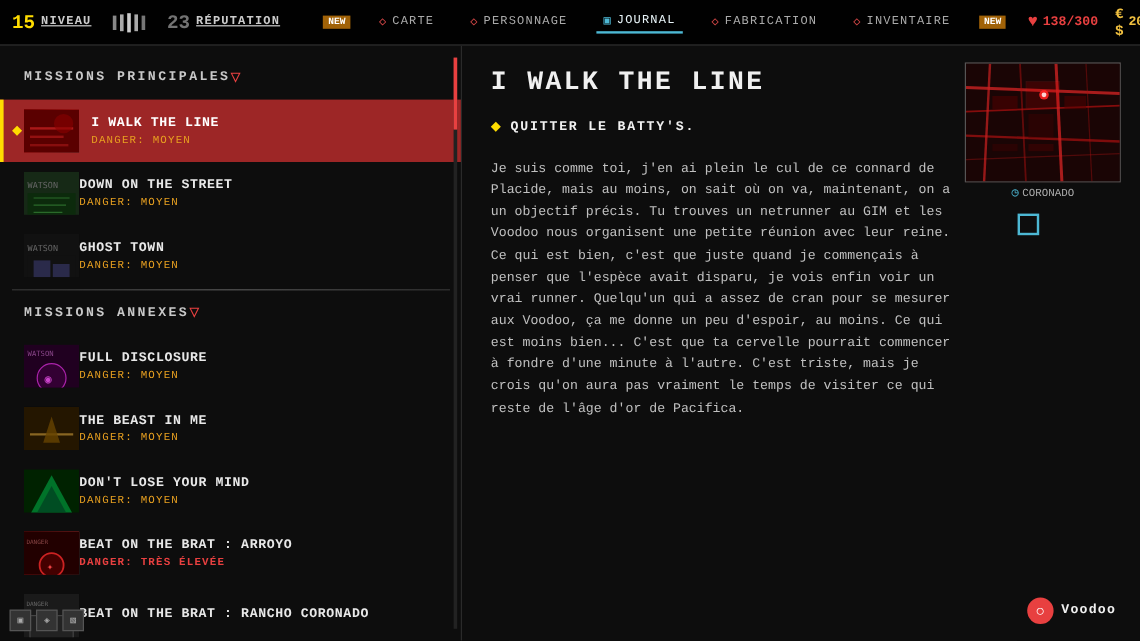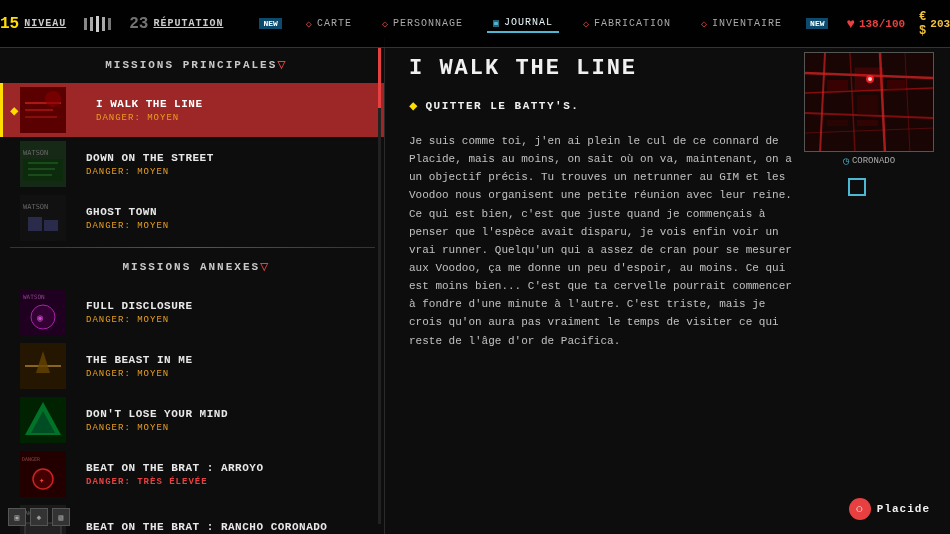--- a/index.html
+++ b/index.html
@@ -18,26 +18,26 @@
       inset: 0;
       background: #0d0d0d;
     }
 
     
     .hud-bar {
       position: absolute;
       top: 0;
       left: 0;
       right: 0;
-      height: 48px;
+      height: 38px;
       background: rgba(0,0,0,0.85);
       border-bottom: 1px solid #333;
       display: flex;
       align-items: center;
-      padding: 0 0;
+      padding: 0 10px;
       gap: 18px;
       z-index: 10;
     }
 
     .hud-section {
       display: flex;
       align-items: center;
       gap: 5px;
     }
 
@@ -111,21 +111,21 @@
       width: 385px;
       flex-shrink: 0;
       padding: 8px 0;
       overflow: hidden;
       position: relative;
     }
 
     .section-header {
       display: flex;
       align-items: center;
-      justify-content: center;
+      justify-content: flex-start;
       padding: 6px 14px 6px 20px;
       margin: 4px 0;
     }
 
     .section-title {
       font-size: 11px;
       font-weight: bold;
       letter-spacing: 2px;
       color: #c8c8c8;
       text-transform: uppercase;
@@ -144,23 +144,23 @@
       position: relative;
       min-height: 52px;
     }
 
     .mission-item.active {
       background: rgba(220, 50, 50, 0.7);
     }
 
     .mission-thumb {
       width: 46px;
-      height: 46px;
+      height: 36px;
       flex-shrink: 0;
-      margin-right: 20px;
+      margin-right: 0;
       overflow: hidden;
       position: relative;
       text-decoration: underline;
     }
 
     
     .thumb-red { background: linear-gradient(135deg, #8b0000 0%, #cc2222 50%, #444 100%); }
 
     .mission-info {
       flex: 1;
@@ -339,21 +339,21 @@
     
     .active-border-left {
       position: absolute;
       left: 0;
       top: 0; bottom: 0;
       width: 3px;
       background: #ffdd00;
     }
 
     .badge-small {
-      background: #0c4a6e;
+      background: #a16207;
       color: #fff;
       font-size: 8px;
       padding: 1px 4px;
       font-weight: bold;
     }
 
     
     .missions-panel::after {
       content: '';
       position: absolute;
@@ -414,21 +414,21 @@
   <div class="hud-nav-item">
     <span style="color:#c44;">◇</span>
     <span>INVENTAIRE</span>
   </div>
 
   <div class="badge-small">NEW</div>
 
   <div class="hud-right">
     <div class="health-display">
       <span class="health-icon">♥</span>
-      <span>138/100</span>
+      <span>138/300</span>
     </div>
     <div class="money-display">
       <span style="font-size:12px;">€$</span>
       <span>20318</span>
     </div>
   </div>
 </div>
 
 <div class="main-content">
 
@@ -622,17 +622,17 @@
 
     <div class="detail-objective">
       <span class="obj-marker">◆</span>
       <span class="obj-text">QUITTER LE BATTY'S.</span>
     </div>
 
     <div class="detail-description">Je suis comme toi, j'en ai plein le cul de ce connard de Placide, mais au moins, on sait où on va, maintenant, on a un objectif précis. Tu trouves un netrunner au GIM et les Voodoo nous organisent une petite réunion avec leur reine. Ce qui est bien, c'est que juste quand je commençais à penser que l'espèce avait disparu, je vois enfin voir un vrai runner. Quelqu'un qui a assez de cran pour se mesurer aux Voodoo, ça me donne un peu d'espoir, au moins. Ce qui est moins bien... C'est que ta cervelle pourrait commencer à fondre d'une minute à l'autre. C'est triste, mais je crois qu'on aura pas vraiment le temps de visiter ce qui reste de l'âge d'or de Pacifica.</div>
 
     <div class="close-btn">
       <div class="close-circle">○</div>
-      <span>Placide</span>
+      <span>Voodoo</span>
     </div>
 
   </div>
 </div>
 
 </body></html>

